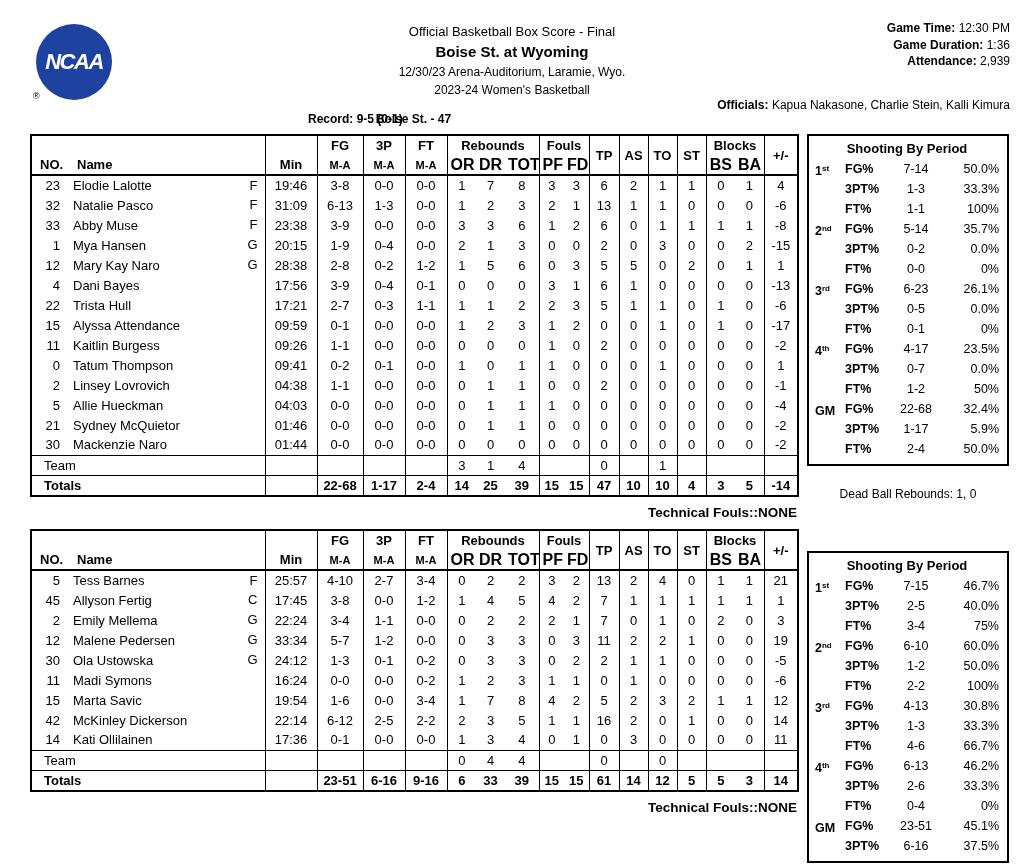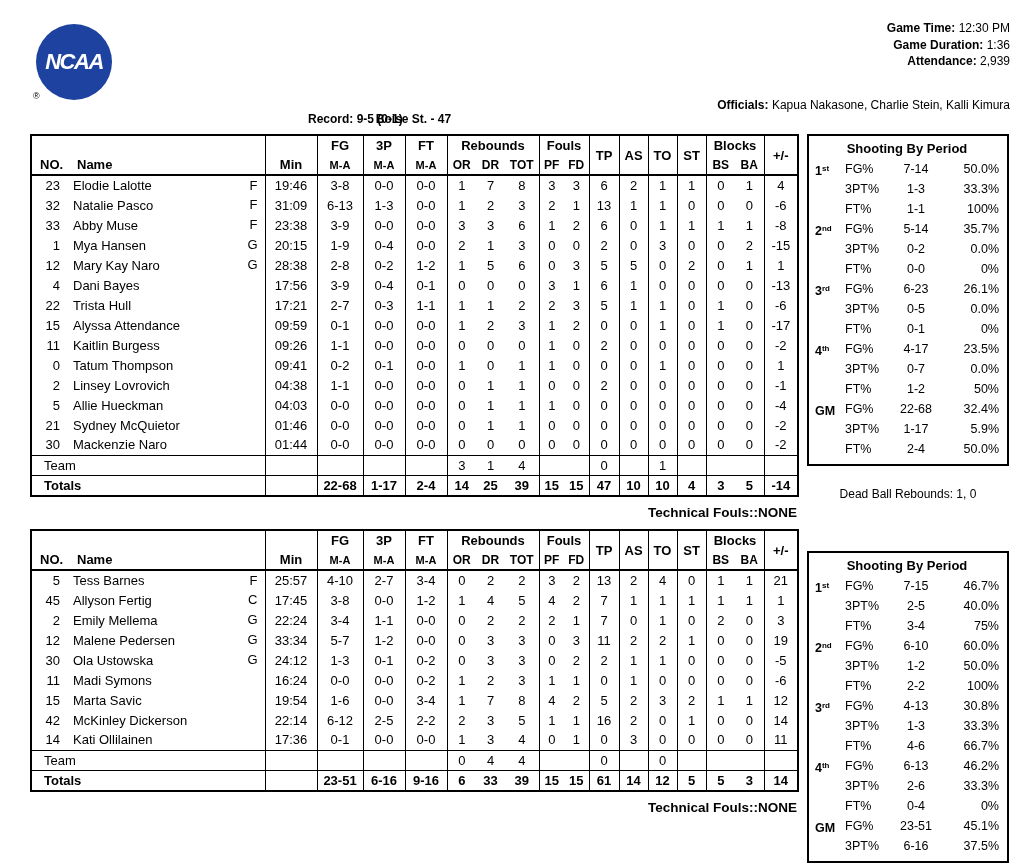--- a/index.html
+++ b/index.html
@@ -40,47 +40,53 @@
   
   table.box { border-collapse:collapse; width:767px; table-layout:fixed; border:2px solid #000; }
   .box th, .box td {
     padding:0 3px; height:20px; font-size:13px; text-align:center;
     vertical-align:middle; overflow:hidden; white-space:nowrap;
   }
   .box thead { border-bottom:2px solid #000; }
   .box thead th { font-weight:bold; }
   .box .bl { border-left:1px solid #000; }
   .box .ma { font-size:11px; }
-  .box .subhead { font-size:12px; }
+  .box .subhead { font-size:16px; }
   .box .h-left { text-align:left; padding-left:8px; }
   .box .num { text-align:right; padding-right:9px; }
   .box .pname { text-align:left; padding-left:4px; position:relative; }
   .box .pname .pos { position:absolute; right:7px; top:0; line-height:20px; }
   .box .teamrow td { border-top:1px solid #000; }
   .box .tlabel { text-align:left; padding-left:12px; }
   .box .totalsrow td { border-top:1px solid #000; font-weight:bold; height:21px; }
   .tech { width:767px; text-align:right; font-weight:bold; font-size:13.5px; margin-top:8px; height:18px; }
   
   .panel { border:2px solid #000; width:202px; padding:3px 8px 5px 6px; margin-top:22px; background:#fff; }
   .panel-title { text-align:center; font-weight:bold; font-size:13px; height:20px; line-height:20px; }
   .srow { display:flex; height:20px; line-height:20px; font-size:12.5px; }
   .sper { width:30px; font-weight:bold; }
   .psuf { font-size:8px; vertical-align:4px; }
-  .slabel { width:46px; font-weight:normal; }
+  .slabel { width:46px; font-weight:bold; }
   .sma { width:50px; text-align:center; }
   .spct { flex:1; text-align:right; }
   .deadball { text-align:center; font-size:12px; margin-top:21px; width:202px; }
 </style>
 </head>
 <body>
 
 <div class="header">
   <div class="logo" style="background: rgb(29, 66, 160);">
     <span class="ncaa-text">NCAA</span>
     <span class="reg">®</span>
+  </div>
+  <div class="center-head">
+    <div class="ch1">Official Basketball Box Score - Final</div>
+    <div class="ch2">Boise St. at Wyoming</div>
+    <div class="ch3">12/30/23 Arena-Auditorium, Laramie, Wyo.</div>
+    <div class="ch4">2023-24 Women's Basketball</div>
   </div>
   <div class="meta">
     <div><b>Game Time:</b> <span>12:30 PM</span></div>
     <div><b>Game Duration:</b> <span>1:36</span></div>
     <div><b>Attendance:</b> <span>2,939</span></div>
   </div>
   <div class="officials">
     <b>Officials:</b>
     <span>Kapua Nakasone, Charlie Stein, Kalli Kimura</span>
   </div>

